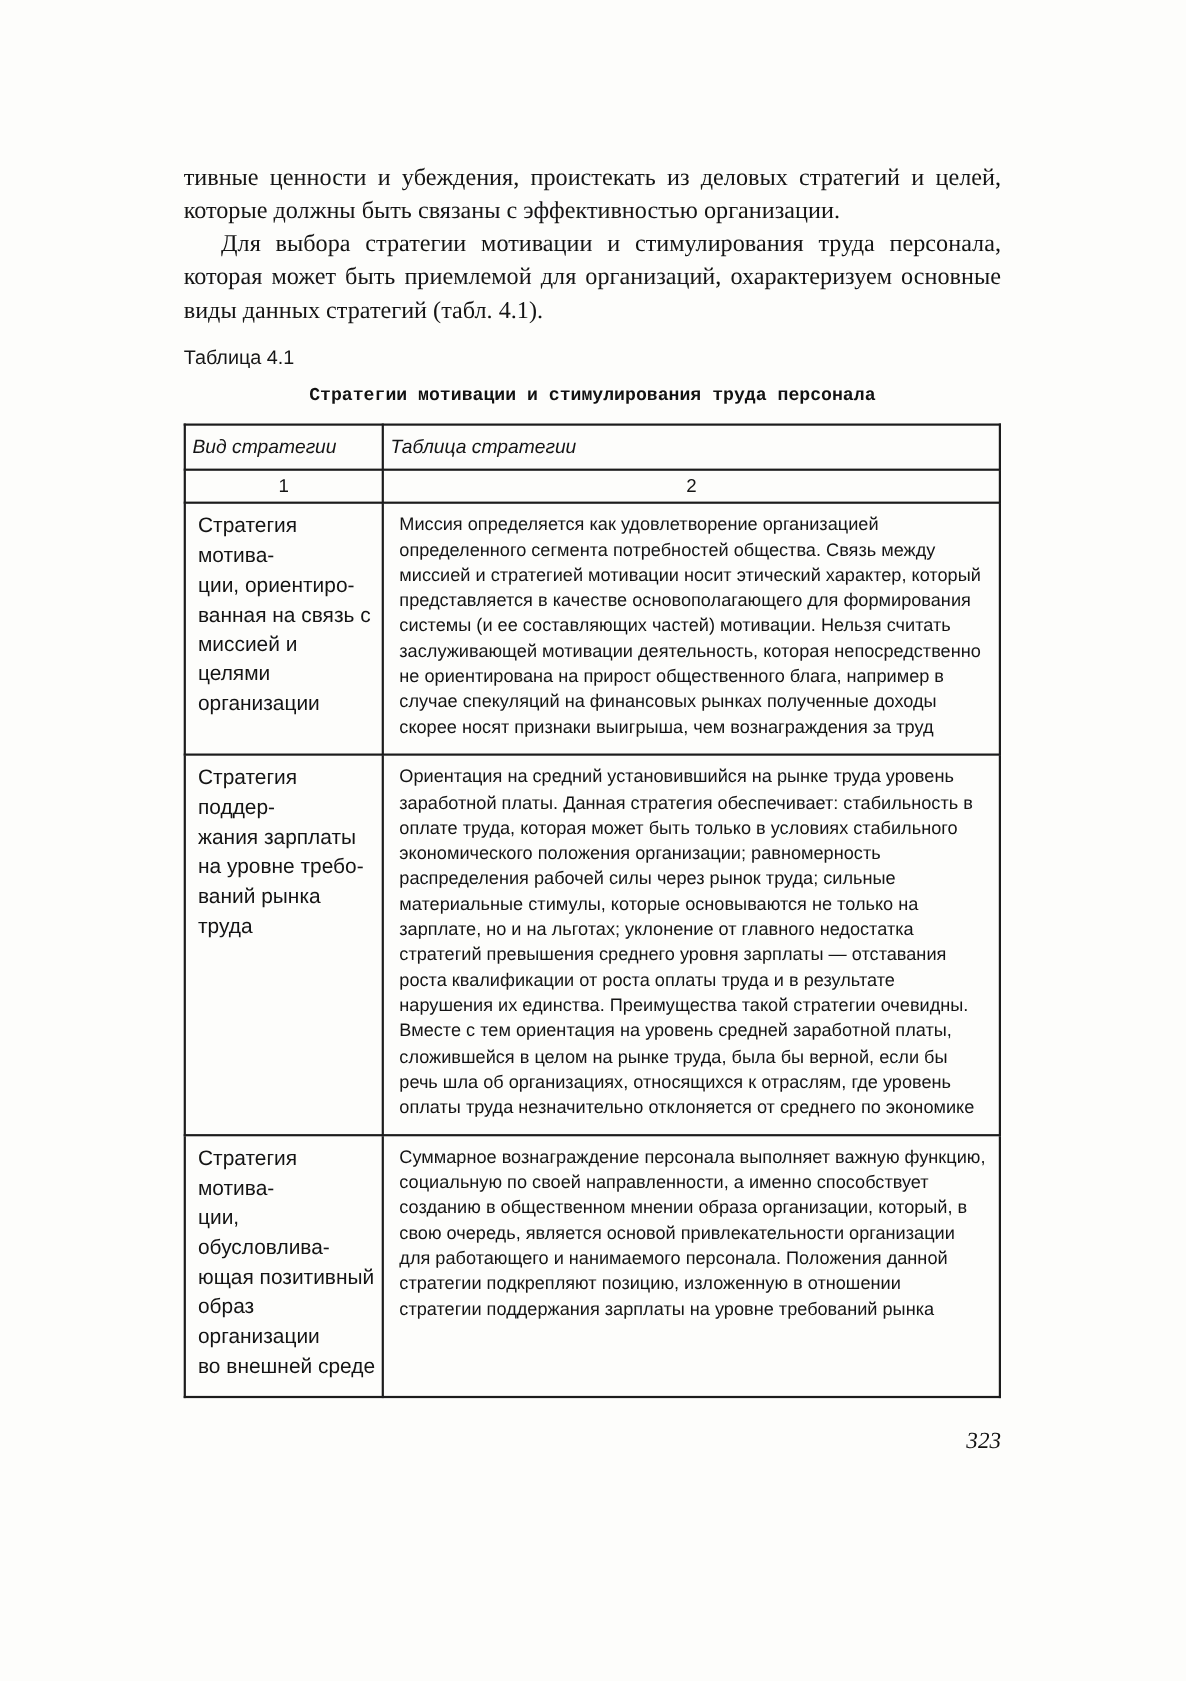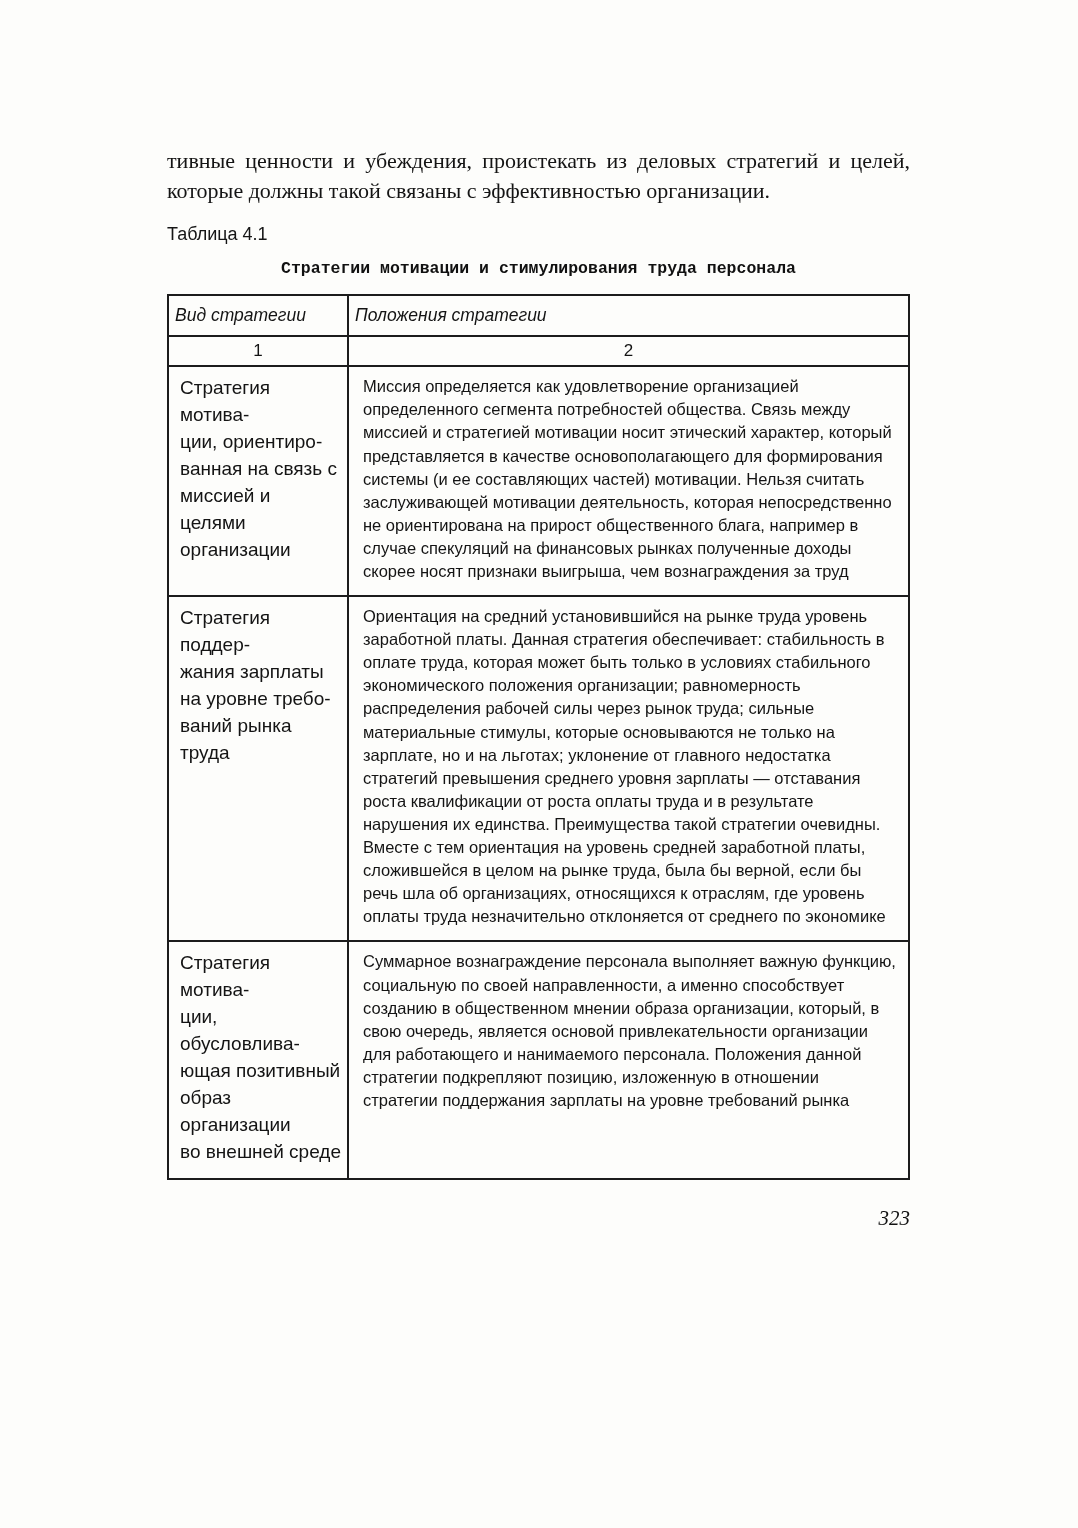--- a/index.html
+++ b/index.html
@@ -91,36 +91,37 @@
     font-weight: normal;
     font-size: 21px;
     color: #111;
   }
 </style>
 </head>
 <body>
 
 <div class="page">
 
-  <p class="body-text">тивные ценности и убеждения, проистекать из деловых стратегий и целей, которые должны такой связаны с эффективностью организации.</p>
+  <p class="body-text">тивные ценности и убеждения, проистекать из деловых стратегий и целей, которые должны быть связаны с эффективностью организации.</p>
 
+  <p class="body-text indented">Для выбора стратегии мотивации и стимулирования труда персонала, которая может быть приемлемой для организаций, охарактеризуем основные виды данных стратегий (табл. 4.1).</p>
 
   <div class="table-caption">Таблица 4.1</div>
 
   <div class="table-title">Стратегии мотивации и стимулирования труда персонала</div>
 
   <table class="strategies">
     <colgroup>
       <col style="width:180px">
       <col>
     </colgroup>
     <thead>
       <tr>
         <th class="col-head">Вид стратегии</th>
-        <th class="col-head">Положения стратегии</th>
+        <th class="col-head">Таблица стратегии</th>
       </tr>
       <tr>
         <td class="col-num">1</td>
         <td class="col-num">2</td>
       </tr>
     </thead>
     <tbody>
       <tr>
         <td class="cell-type">Стратегия мотива-
 ции, ориентиро-

